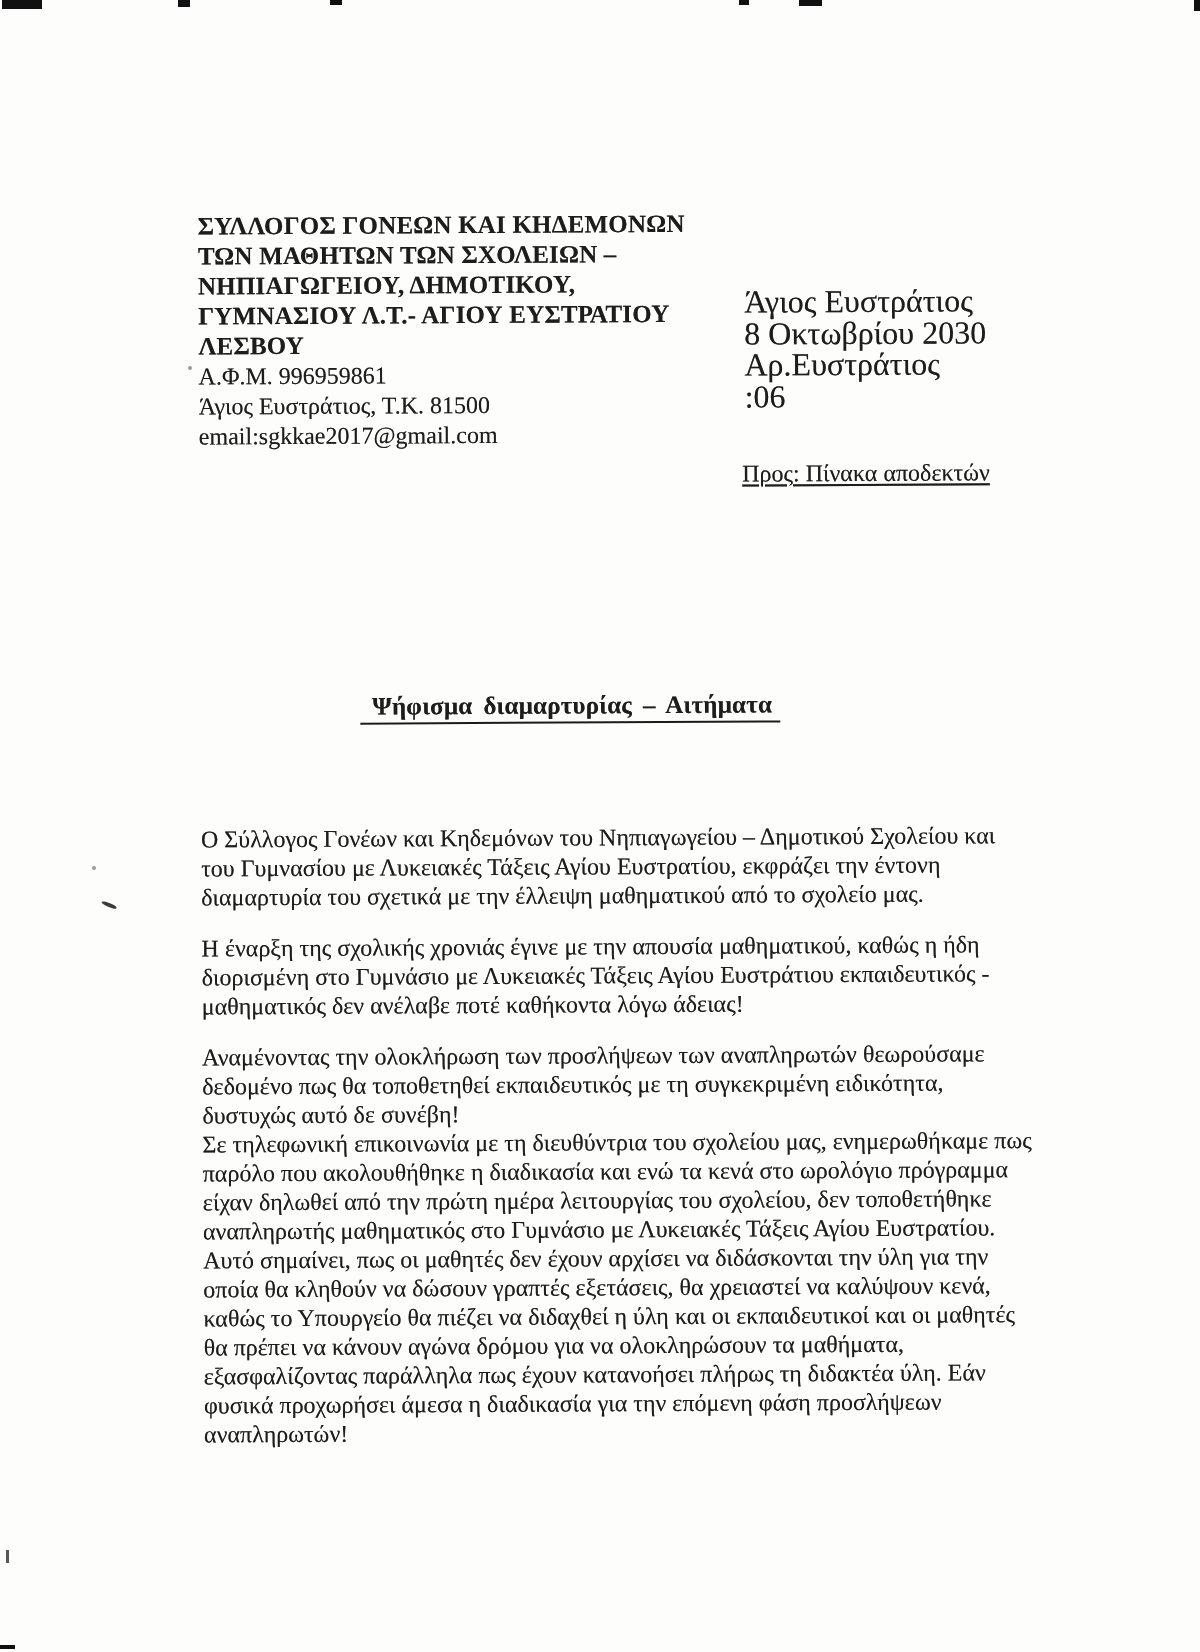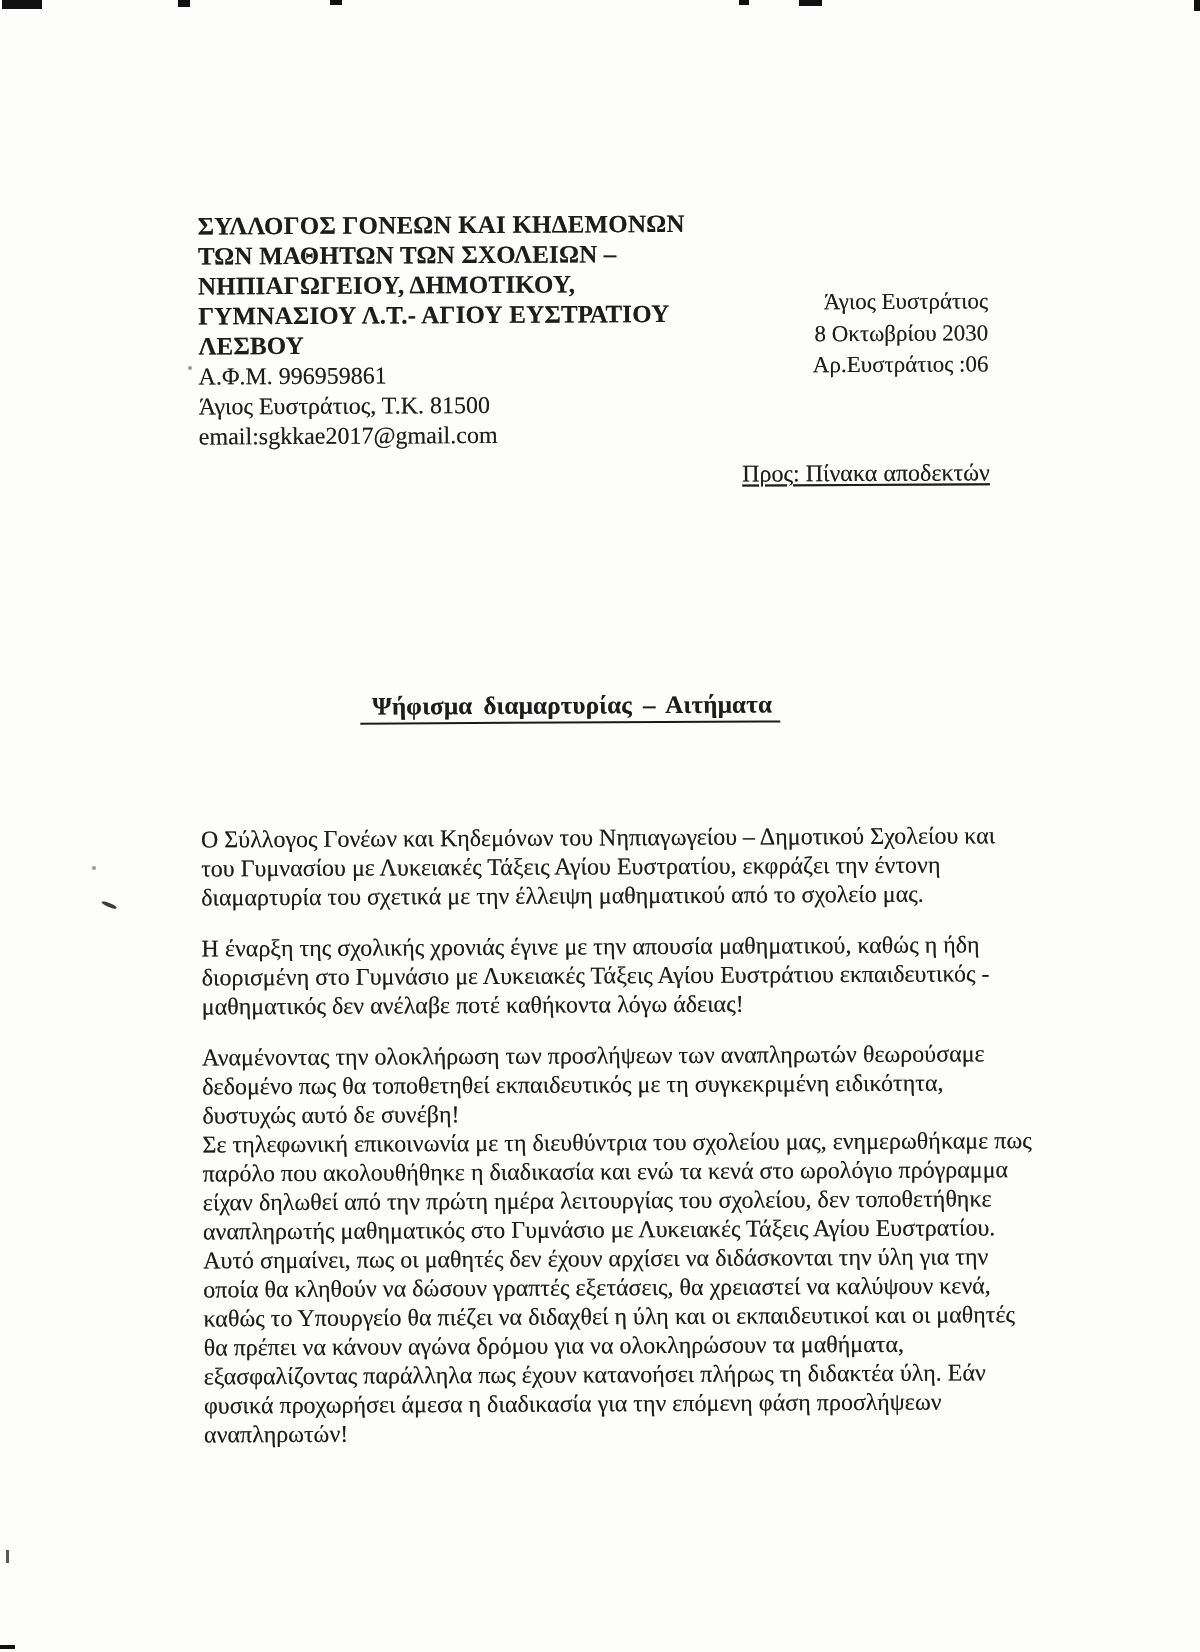--- a/index.html
+++ b/index.html
@@ -41,21 +41,21 @@
 
   .sender {
     position: absolute; left: 200px; top: 210px; width: 560px;
     font-size: 24px; line-height: 30px;
   }
   .sender-name-line { font-weight: bold; font-size: 25px; letter-spacing: 0.2px; }
   .sender-contact div { font-weight: normal; }
 
   .meta {
     position: absolute; left: 746px; top: 288px; width: 244px;
-    font-size: 23px; line-height: 31.5px; text-align: right;
+    font-size: 32px; line-height: 31.5px; text-align: left;
   }
 
   .recipient {
     position: absolute; left: 742px; top: 462px; width: 250px;
     font-size: 24px; text-align: center;
     text-decoration: underline; text-underline-offset: 3px;
     text-decoration-thickness: 2px;
   }
 
   .title {

